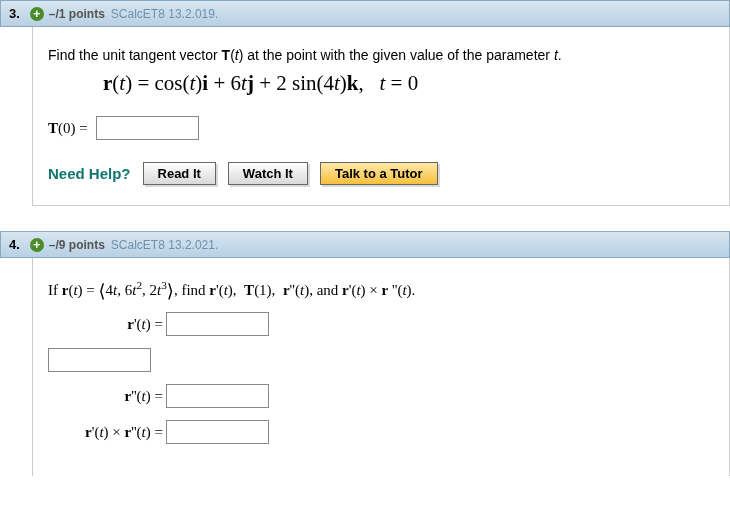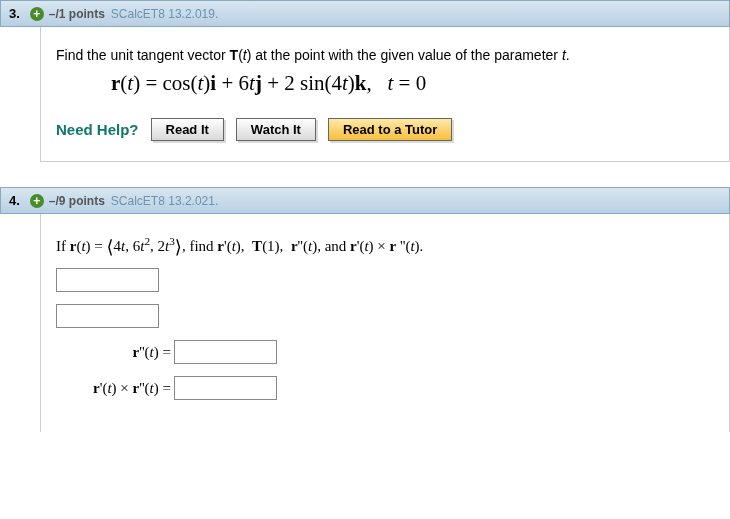--- a/index.html
+++ b/index.html
@@ -45,21 +45,21 @@
     font-weight: bold;
     margin-right: 6px;
   }
   .source {
     color: #6d91af;
   }
   .q-body {
     border-left: 1px solid #ccc;
     border-right: 1px solid #ccc;
     border-bottom: 1px solid #ccc;
-    margin-left: 40px;
+    margin-left: 32px;
     padding: 15px 7px 20px 15px;
     font-size: 14px;
   }
   .q-body.no-bottom {
     border-bottom: none;
   }
   .prompt {
     margin: 5px 0 8px 0;
   }
   .equation {
@@ -134,42 +134,51 @@
     <span class="points">–/1 points</span>
     <span class="source">SCalcET8 13.2.019.</span>
   </div>
   <div class="q-body">
     <div class="prompt">
       <span>Find the unit tangent vector </span><b>T</b><span>(</span><span class="italic">t</span><span>) at the point with the given value of the parameter </span><span class="italic">t</span><span>.</span>
     </div>
     <div class="equation">
       <b>r</b><span>(</span><span class="italic">t</span><span>) = cos(</span><span class="italic">t</span><span>)</span><b>i</b><span> + 6</span><span class="italic">t</span><b>j</b><span> + 2 sin(4</span><span class="italic">t</span><span>)</span><b>k</b><span>,</span>&nbsp;&nbsp;&nbsp;<span class="italic">t</span><span> = 0</span>
     </div>
+    <div class="answer-row">
+      <span class="answer-label short">
+        <b>T</b><span>(0) =</span>
+      </span>
+      <input class="answer" type="text" style="">
+    </div>
     <div class="need-help-row">
       <span class="need-help">Need Help?</span>
       <button class="help-btn">Read It</button>
       <button class="help-btn">Watch It</button>
-      <button class="help-btn orange">Read to a Tutor</button>
+      <button class="help-btn orange">Talk to a Tutor</button>
     </div>
   </div>
 </div>
 
 <div class="question">
   <div class="q-header">
     <span class="q-number">4.</span>
     <span class="plus-icon">+</span>
     <span class="points">–/9 points</span>
     <span class="source">SCalcET8 13.2.021.</span>
   </div>
   <div class="q-body no-bottom">
     <div class="prompt" style="font-family:'Times New Roman',serif;font-size:15px;">
       <span>If  </span><b>r</b>(<span class="italic">t</span>) = <span class="angle">⟨</span>4<span class="italic">t</span>, 6<span class="italic">t</span><sup>2</sup>, 2<span class="italic">t</span><sup>3</sup><span class="angle">⟩</span><span>,  find  </span><b>r</b>'(<span class="italic">t</span>),&nbsp;&nbsp;<b>T</b>(1),&nbsp;&nbsp;<b>r</b>''(<span class="italic">t</span>)<span>,  and  </span><b>r</b>'(<span class="italic">t</span>) × <b>r</b> ''(<span class="italic">t</span>).
     </div>
 
     <div class="answer-row">
+      <span class="answer-label">
+        <b>r</b><span>'(</span><span class="italic">t</span><span>) =</span>
+      </span>
       <input class="answer" type="text" style="">
     </div>
 
     <div class="answer-row">
       <input class="answer" type="text" style="">
     </div>
 
     <div class="answer-row">
       <span class="answer-label">
         <b>r</b><span>''(</span><span class="italic">t</span><span>) =</span>

